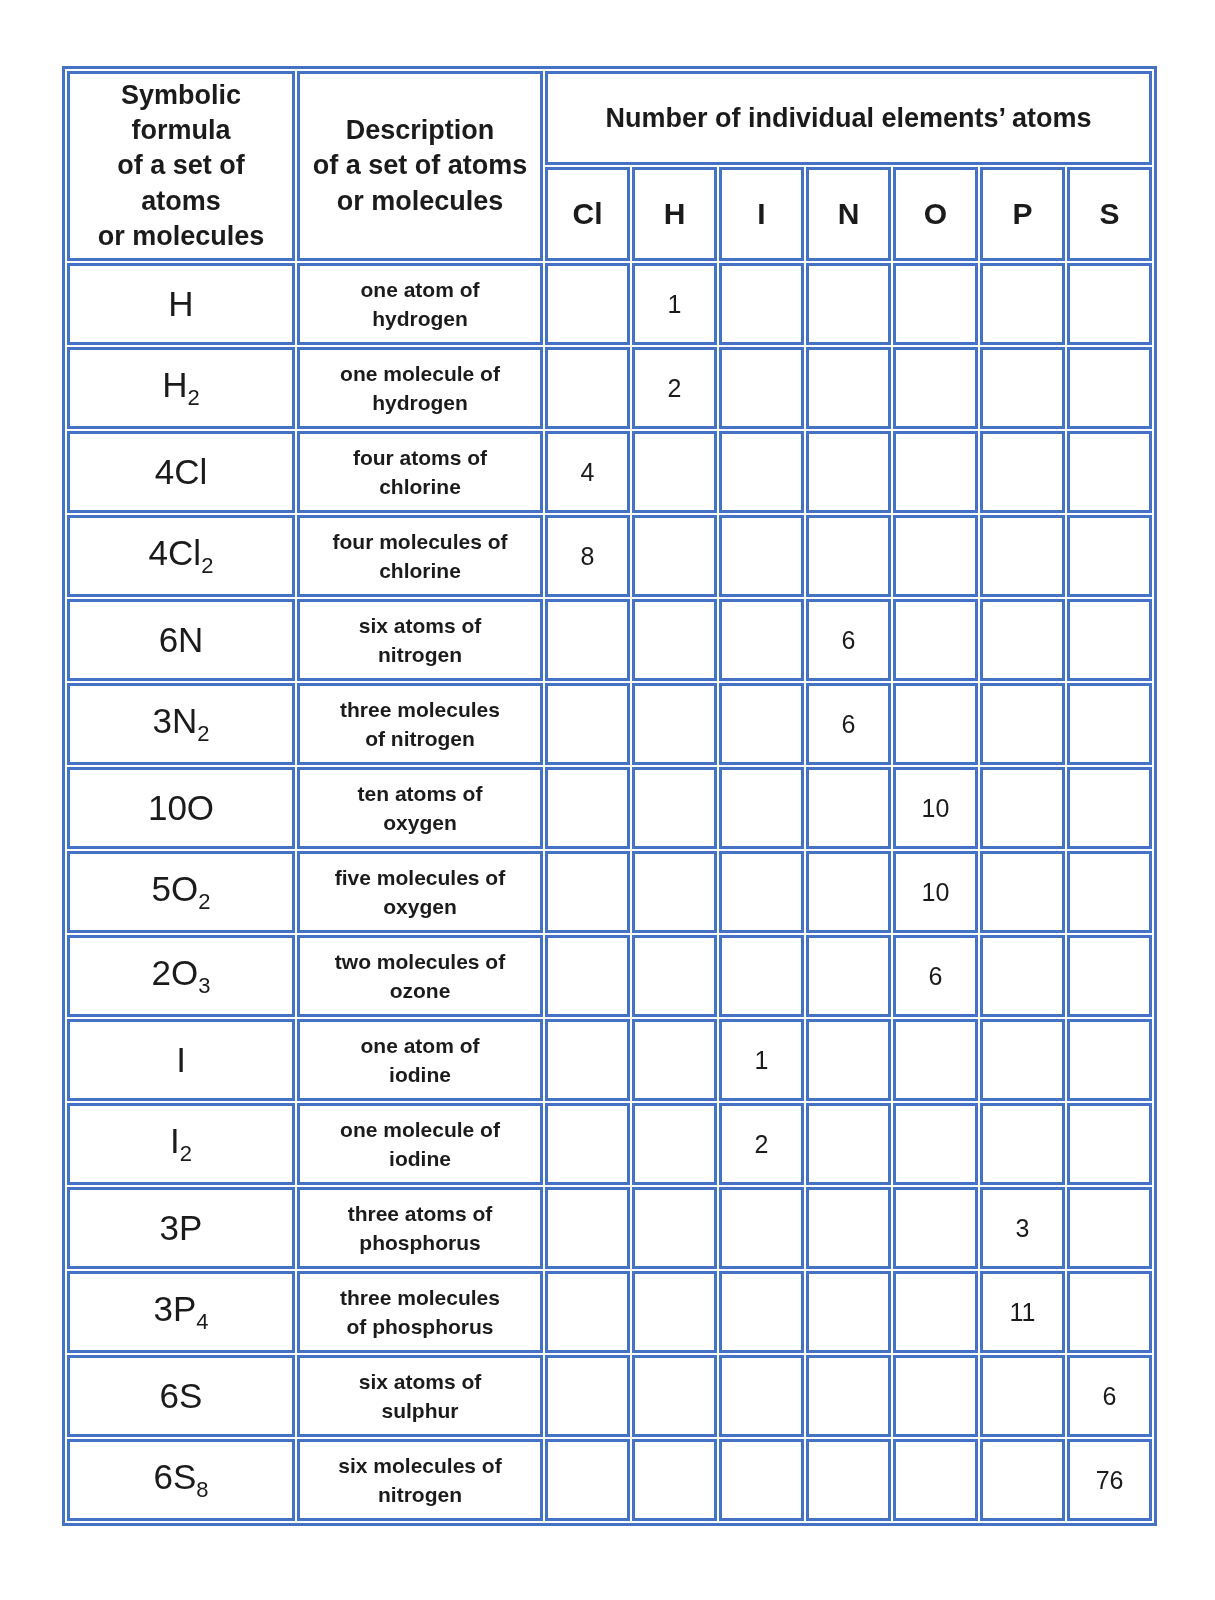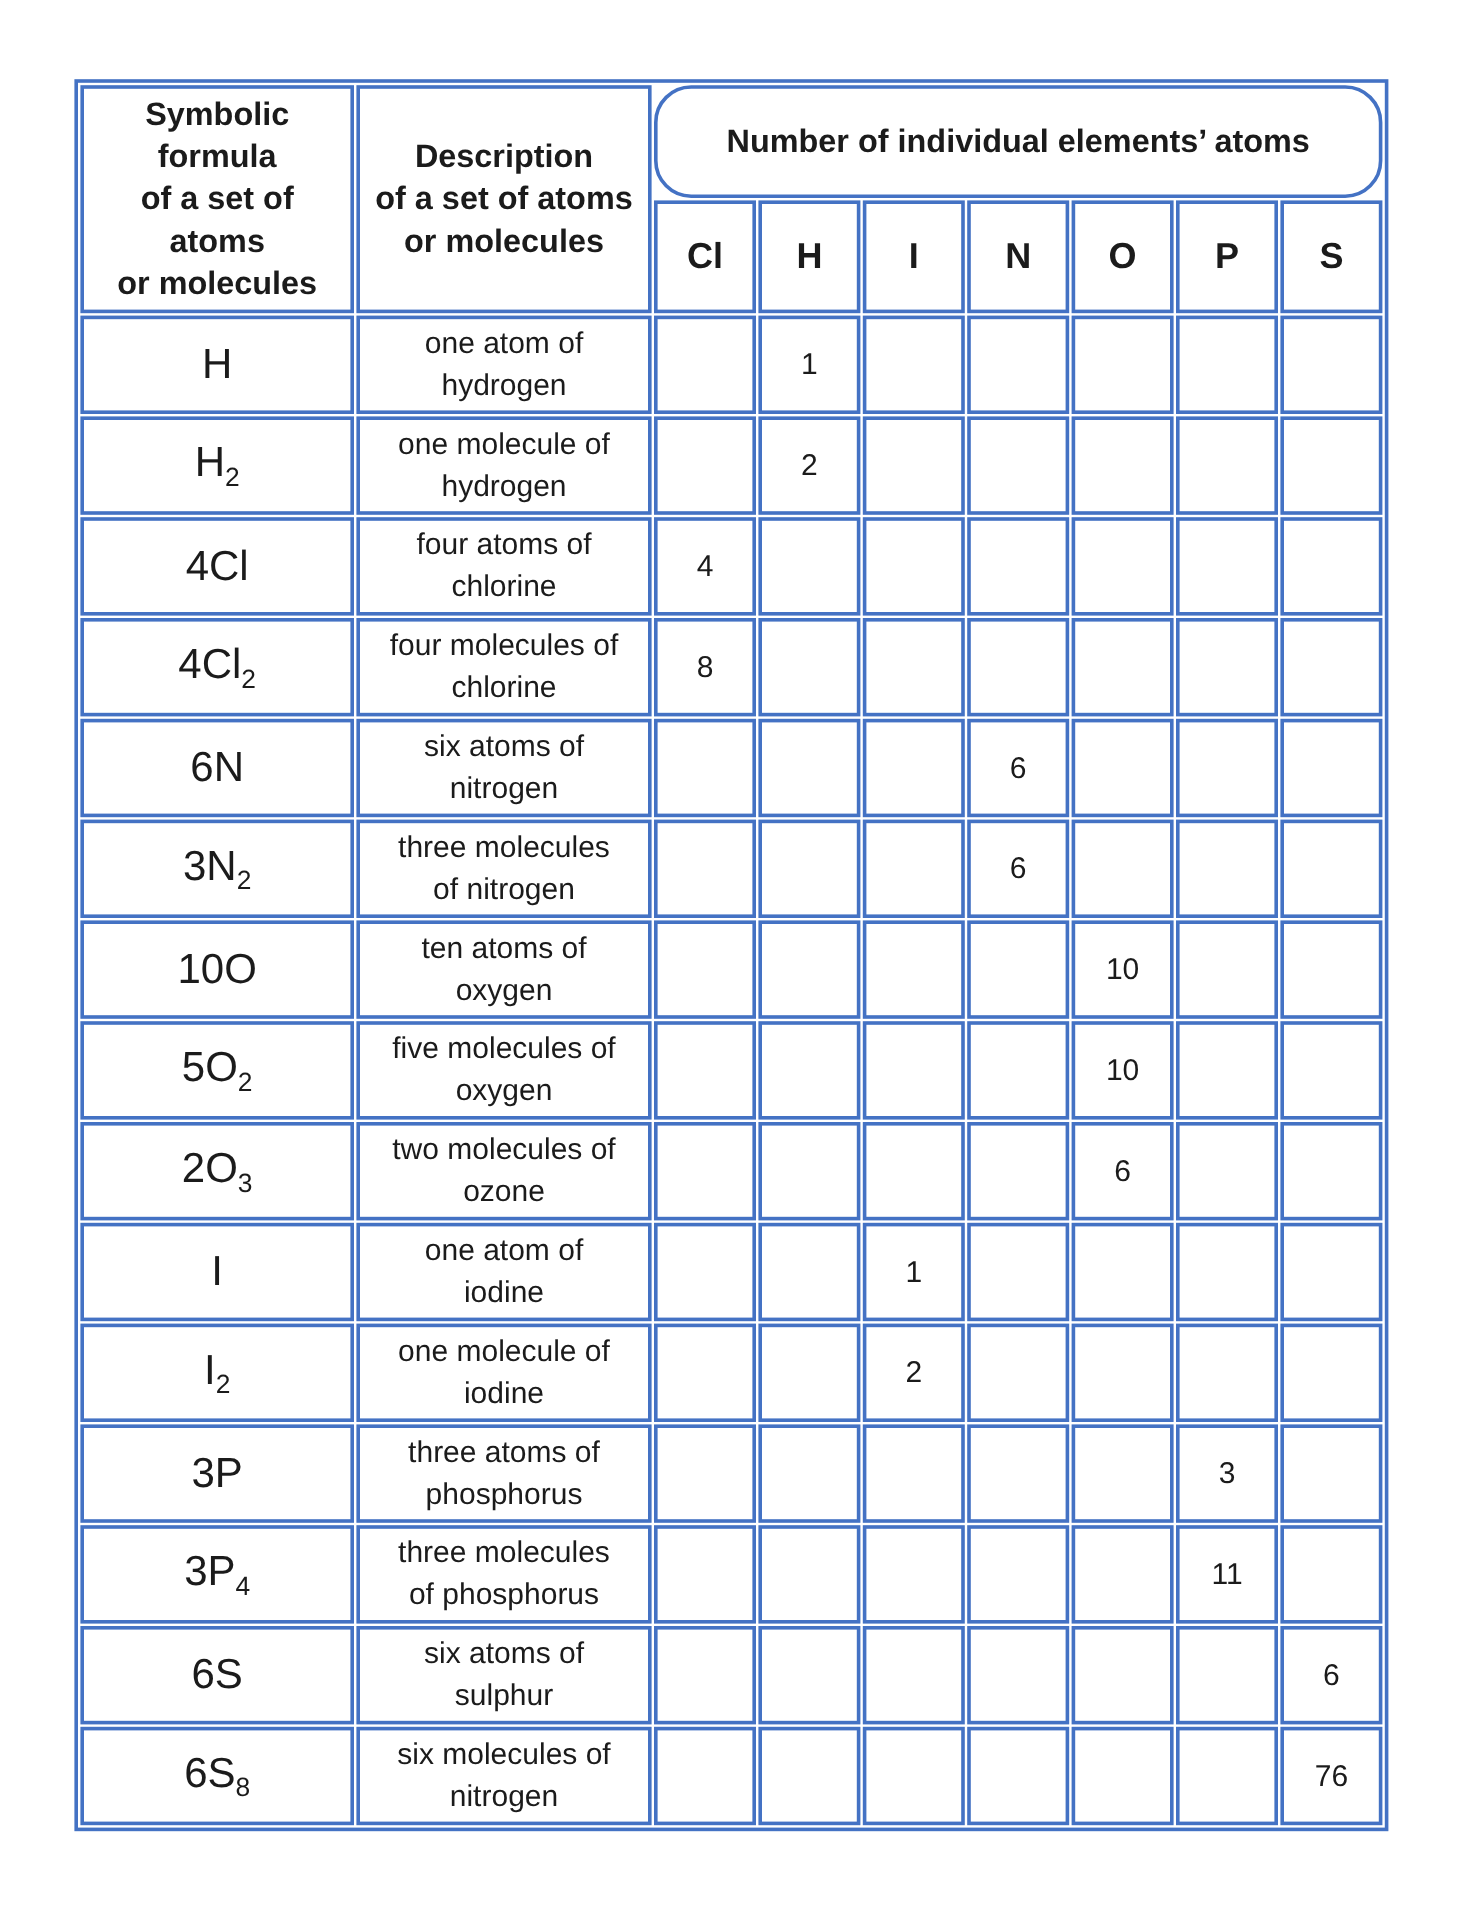--- a/index.html
+++ b/index.html
@@ -44,41 +44,41 @@
   th.h-main {
     font-size: 27px;
     font-weight: bold;
     line-height: 1.3;
     white-space: pre-line;
   }
   th.h-group {
     font-size: 27px;
     font-weight: bold;
     height: 88px;
-    border-radius: 31px;
   }
   th.h-el {
     font-size: 30px;
     font-weight: bold;
     height: 88px;
   }
   
   tbody td { height: 76px; }
   td.formula {
     font-size: 35px;
     font-weight: normal;
   }
   td.formula .sub {
     font-size: 22px;
     vertical-align: -8px;
   }
   td.desc {
-    font-size: 25px;
+    font-size: 21px;
     line-height: 1.4;
     white-space: pre-line;
+    font-weight: bold;
   }
   td.count {
     font-size: 25px;
   }
 </style>
 </head>
 <body>
 
 <div class="page">
   <table class="atoms">

